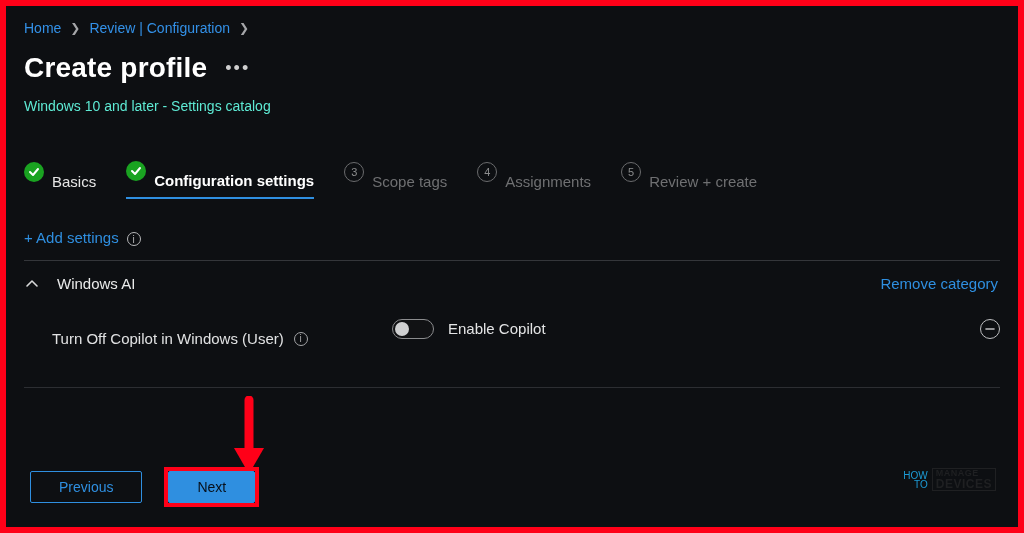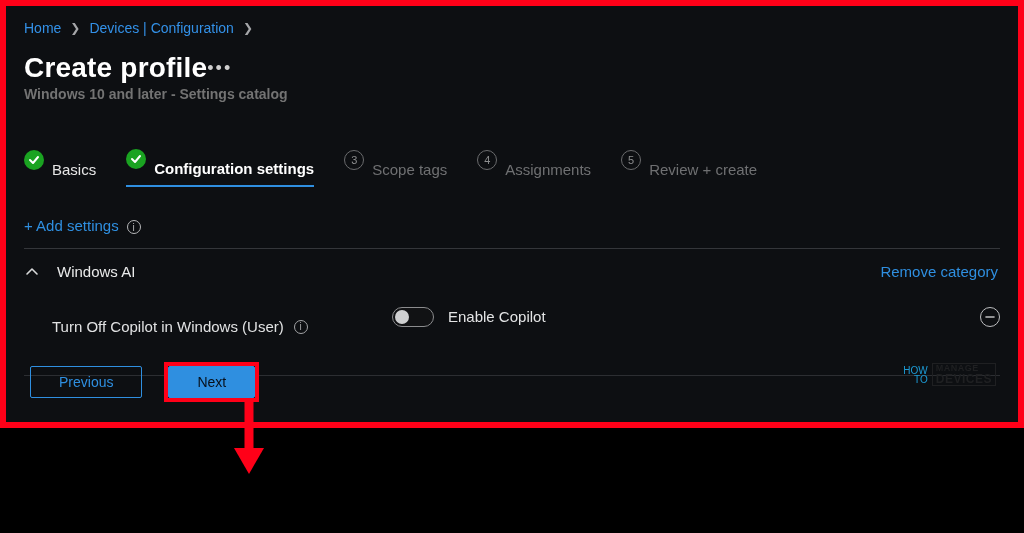--- a/index.html
+++ b/index.html
@@ -5,59 +5,59 @@
   * { box-sizing: border-box; margin: 0; padding: 0; }
   html, body { width: 1024px; height: 533px; }
   body {
     background: #000;
     font-family: "Segoe UI", Arial, sans-serif;
     position: relative;
   }
   .outer-frame {
     position: absolute;
     top: 0; left: 0;
-    width: 1024px; height: 428px;
+    width: 1024px; height: 533px;
     border: 6px solid #ff0018;
     background: #0d0f12;
     padding: 10px 18px 0 18px;
   }
   
   .breadcrumb {
     display: flex;
     align-items: center;
     gap: 9px;
     font-size: 14px;
     color: #288de4;
     padding: 4px 0 2px 0;
   }
   .breadcrumb .crumb { color: #3391e8; text-decoration: none; cursor: pointer; }
   .breadcrumb .sep { color: #a5a6a9; font-size: 12px; }
   
   .title-row {
     display: flex;
     align-items: center;
+    gap: 18px;
     margin-top: 14px;
   }
   .page-title {
     color: #ffffff;
     font-size: 28px;
     font-weight: 600;
     letter-spacing: 0.2px;
   }
   .more-dots {
     color: #cfcfcf;
     font-size: 18px;
     letter-spacing: 2px;
     cursor: pointer;
   }
   .subtitle {
-    color: #737373;
+    color: #5eead4;
     font-size: 14px;
-    margin-top: 2px;
-    font-weight: bold;
+    margin-top: 14px;
   }
   
   .stepper {
     display: flex;
     align-items: center;
     gap: 30px;
     margin-top: 38px;
     padding-bottom: 0;
   }
   .step {
@@ -206,21 +206,21 @@
   .wm-devices .top { display:block; font-size:9px; }
 </style>
 </head>
 <body>
 
 <div class="outer-frame">
 
   <div class="breadcrumb">
     <a class="crumb">Home</a>
     <span class="sep">❯</span>
-    <a class="crumb">Devices | Configuration</a>
+    <a class="crumb">Review | Configuration</a>
     <span class="sep">❯</span>
   </div>
 
   <div class="title-row">
     <h1 class="page-title">Create profile</h1>
     <span class="more-dots">•••</span>
   </div>
   <div class="subtitle">Windows 10 and later - Settings catalog</div>
 
   <div class="stepper">

